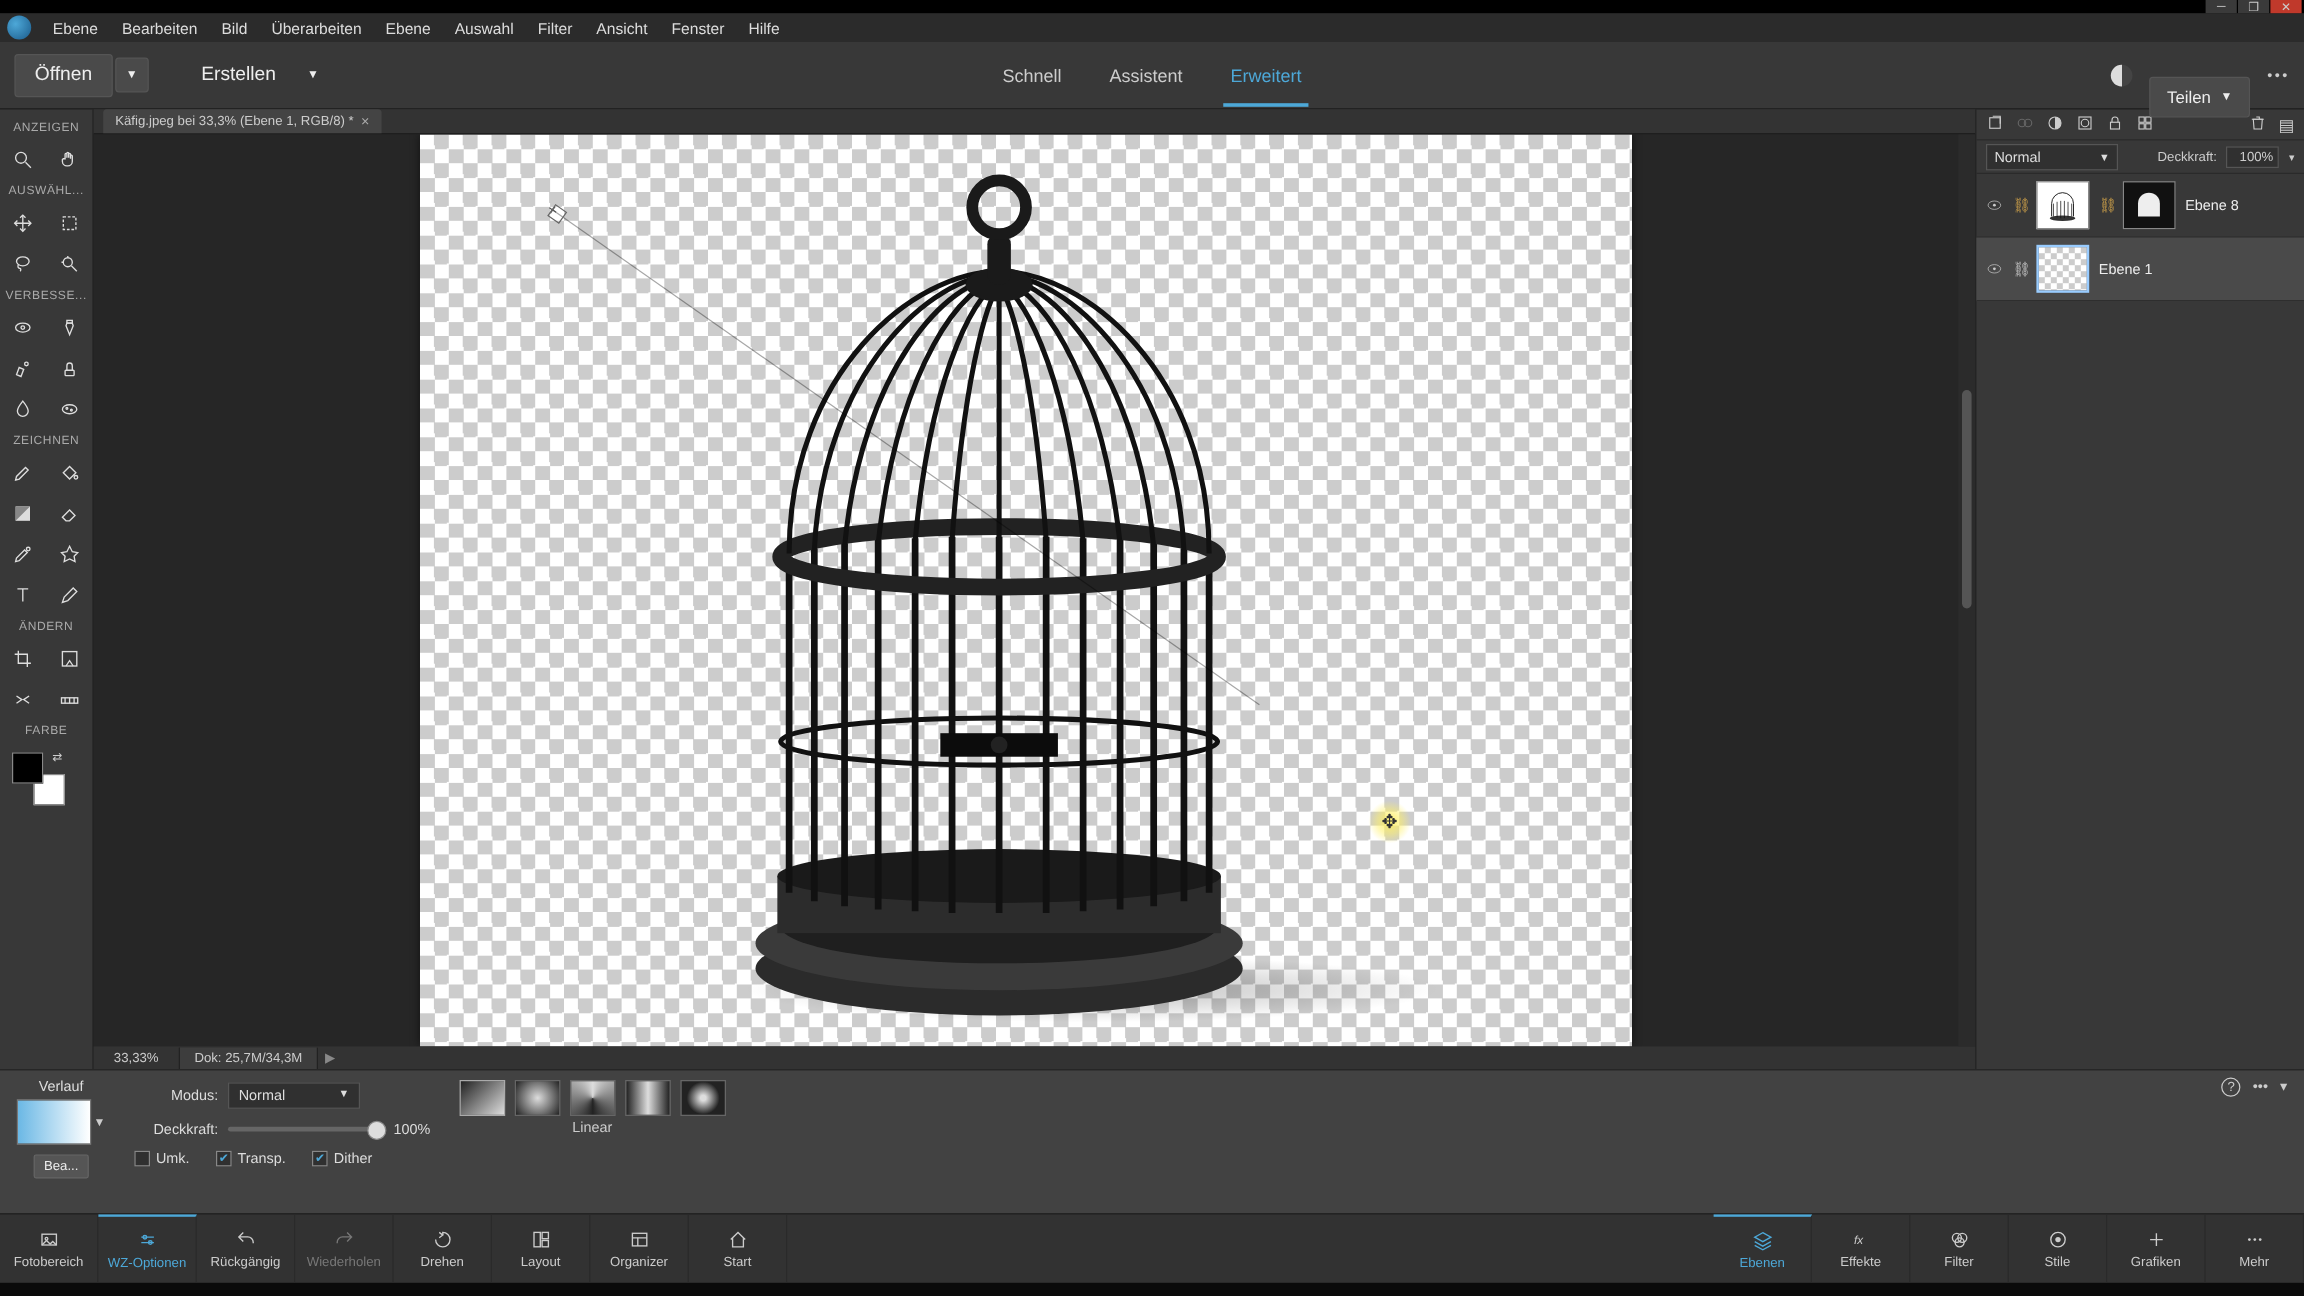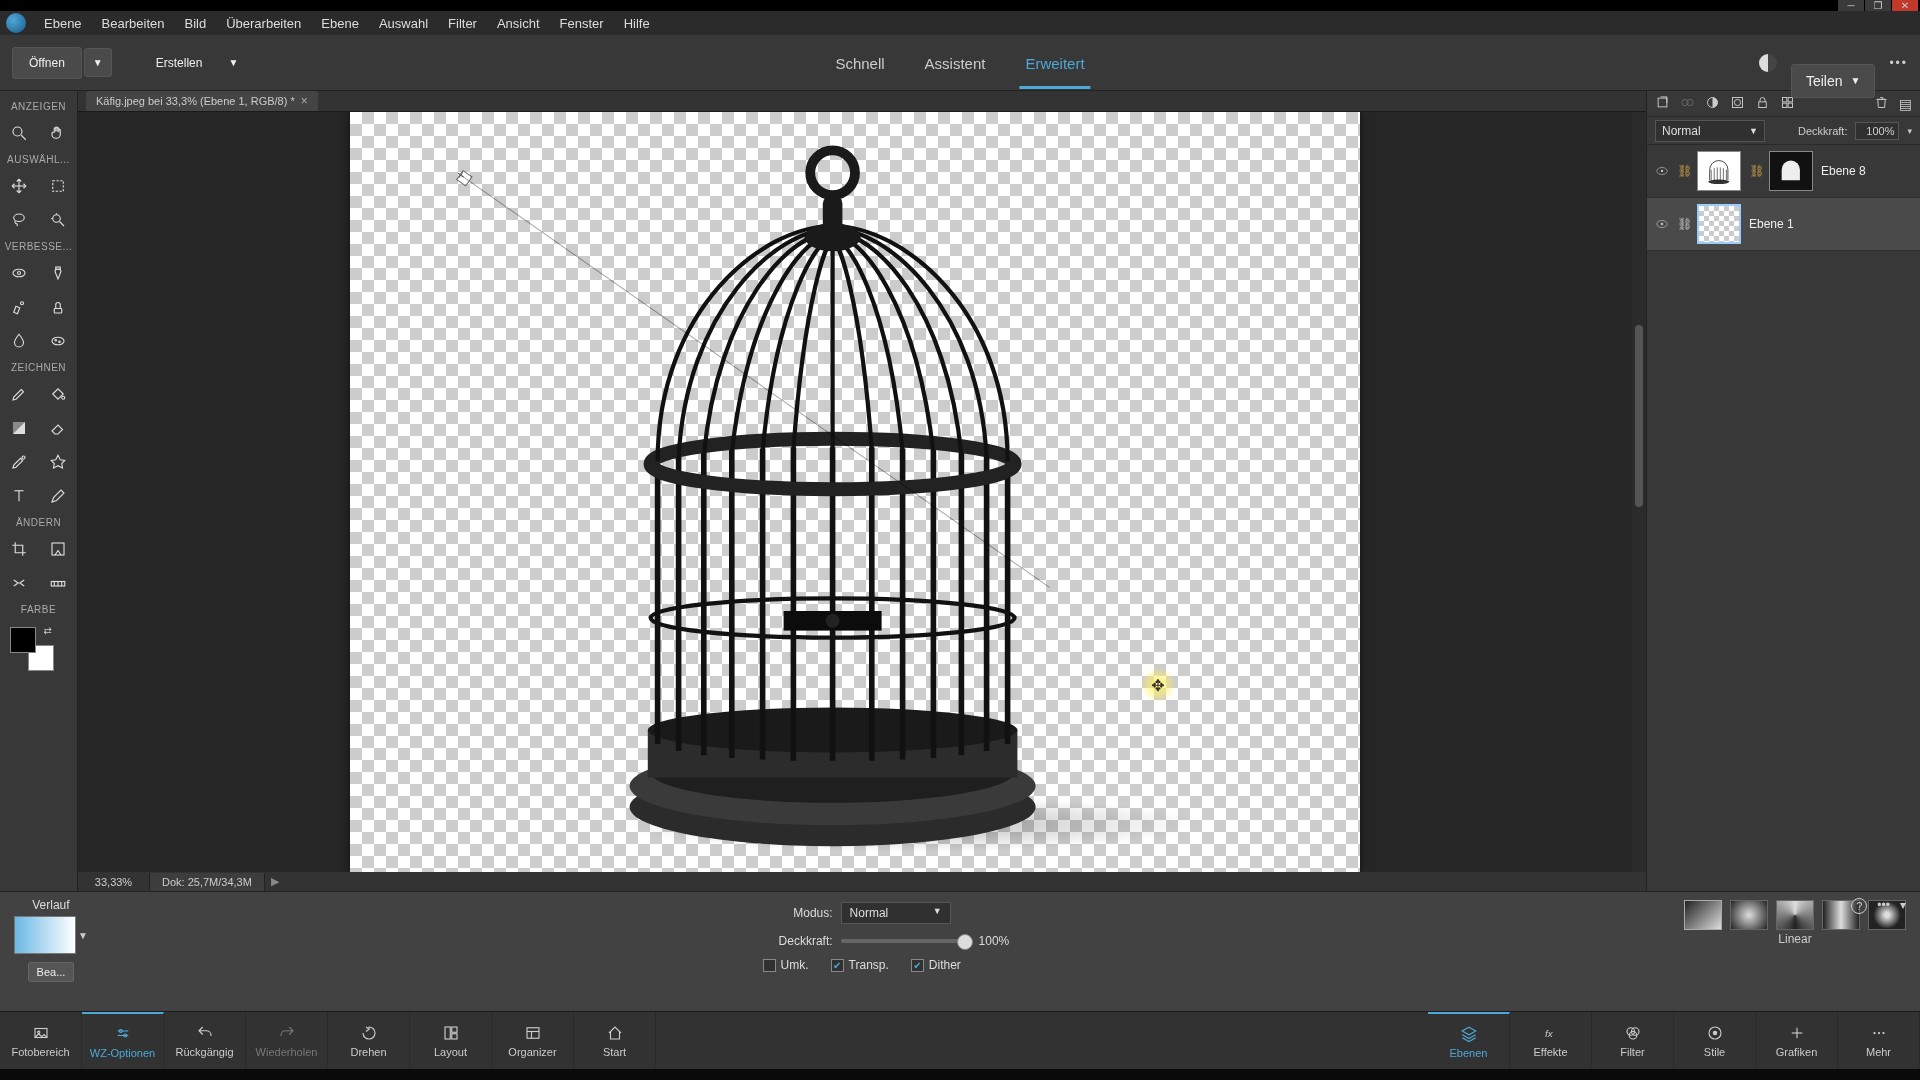--- a/index.html
+++ b/index.html
@@ -10,21 +10,21 @@
 .tb-btn { width: 26px; height: 11px; background: #3a3a3a; display: flex; align-items: center; justify-content: center; color: #ccc; font-size: 10px; }
 .tb-btn.close { background: #c0392b; }
 
 
 .menubar { height: 24px; background: #2b2b2b; display: flex; align-items: center; padding-left: 6px; gap: 0; }
 .logo { width: 20px; height: 20px; border-radius: 50%; background: radial-gradient(circle at 35% 35%, #4da8d8, #1a5a8a); margin-right: 8px; }
 .menu-item { padding: 4px 10px; color: #ddd; font-size: 13px; cursor: default; }
 
 
 .optbar { height: 56px; background: #383838; display: flex; align-items: center; padding: 0 12px; position: relative; border-bottom: 1px solid #222; }
-.opt-btn { background: #4a4a4a; padding: 8px 16px; border-radius: 3px; color: #eee; font-size: 12px; border: 1px solid #555; }
+.opt-btn { background: #4a4a4a; padding: 8px 16px; border-radius: 3px; color: #eee; font-size: 16px; border: 1px solid #555; }
 .opt-split { display: flex; align-items: center; }
 .opt-caret { background: #4a4a4a; padding: 8px 8px; border-radius: 3px; border: 1px solid #555; margin-left: 2px; color: #eee; font-size: 10px; }
 .center-tabs { position: absolute; left: 50%; transform: translateX(-50%); display: flex; gap: 28px; }
 .ctab { color: #ccc; font-size: 15px; padding: 18px 6px 14px; }
 .ctab.active { color: #4da8d8; border-bottom: 3px solid #4da8d8; }
 .opt-right { margin-left: auto; display: flex; align-items: center; gap: 14px; }
 .share-btn { background: #4a4a4a; padding: 8px 14px; border-radius: 3px; border: 1px solid #555; color: #eee; font-size: 14px; display: flex; align-items: center; gap: 8px; margin-top: 36px; }
 
 
 .mainrow { display: flex; height: 800px; }
@@ -84,21 +84,21 @@
 .layer.sel { background:#4a4a4a; }
 .eye { width:14px; height:14px; }
 .thumb { width:44px; height:40px; background:#fff; border:1px solid #888; display:flex; align-items:center; justify-content:center; }
 .thumb.sel { border:2px solid #9cf; }
 .thumb.trans { background: repeating-conic-gradient(#ccc 0% 25%, #fff 0% 50%) 0 0/10px 10px; }
 .thumb img, .thumb svg { width: 80%; height: 80%; }
 .lname { font-size:12px; color:#eee; }
 .link-ic { width:12px; color:#d4a54a; }
 
 
-.tooloptions { height: 120px; background: #424242; border-top:1px solid #222; display:flex; align-items:flex-start; padding: 6px 14px; gap: 24px; position:relative;justify-content:space-between; }
+.tooloptions { height: 120px; background: #424242; border-top:1px solid #222; display:flex; align-items:flex-start; padding: 6px 14px; gap: 24px; position:relative; }
 .to-left { display:flex; flex-direction:column; gap:4px; align-items:center; }
 .to-title { font-size:12px; color:#ddd; }
 .grad-prev { width:62px; height:38px; background: linear-gradient(to right, #6bb8e5, #fff); border:1px solid #777; }
 .grad-caret { font-size:10px; color:#ccc; margin-left:2px; }
 .grad-row { display:flex; align-items:center; }
 .bea-btn { background:#555; border:1px solid #666; padding:3px 8px; font-size:11px; color:#eee; border-radius:2px; margin-top:4px;}
 .to-mid { display:flex; flex-direction:column; gap:10px; padding-top:4px; }
 .mrow { display:flex; align-items:center; gap:8px; font-size:12px; color:#ddd; }
 .mrow .lbl { width:70px; text-align:right; }
 .dd { background:#303030; border:1px solid #555; padding:3px 8px; width:110px; display:flex; justify-content:space-between; }

